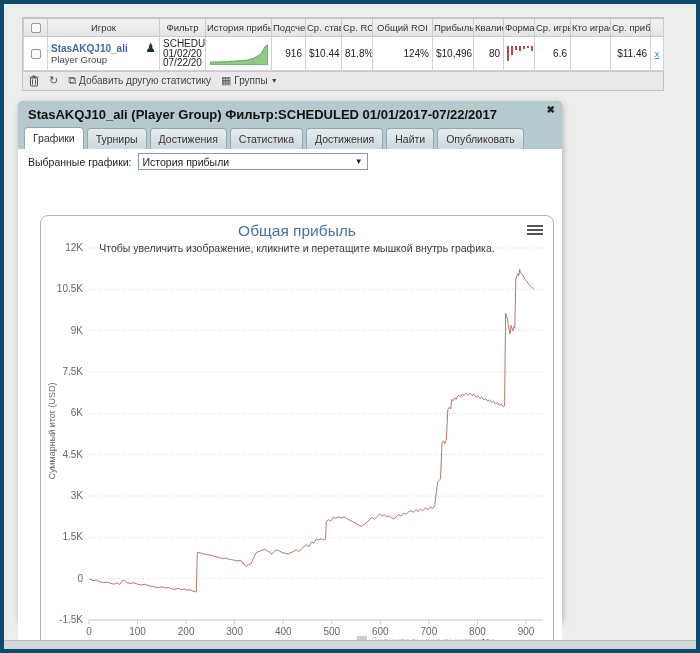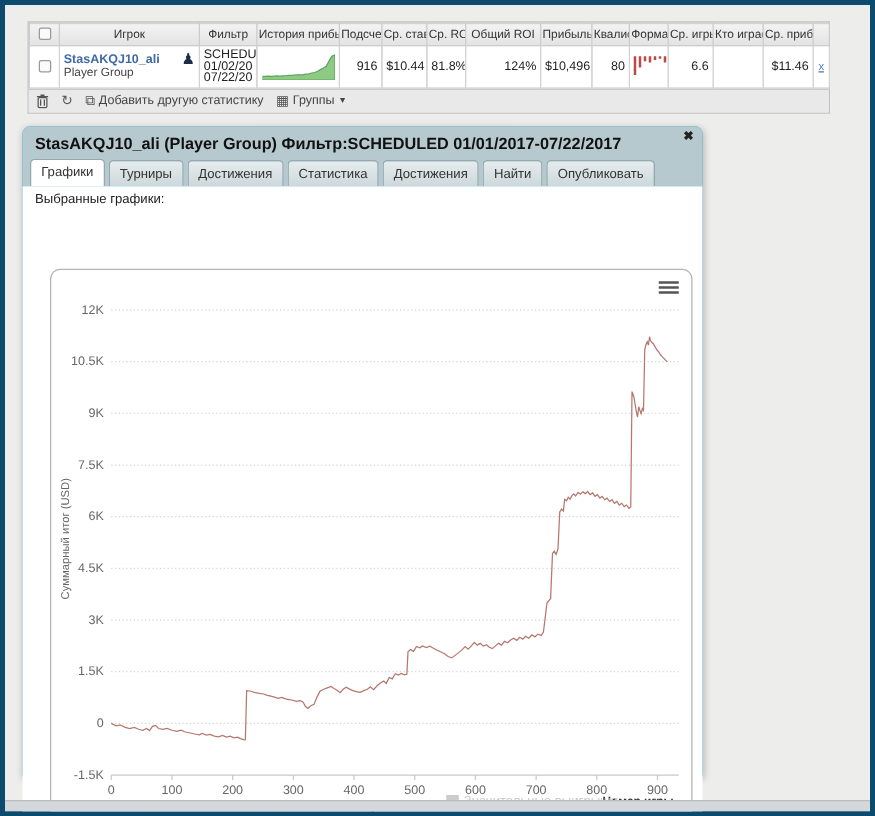--- a/index.html
+++ b/index.html
@@ -194,23 +194,29 @@
         <span class="tab">Достижения</span>
         <span class="tab">Статистика</span>
         <span class="tab">Достижения</span>
         <span class="tab">Найти</span>
         <span class="tab">Опубликовать</span>
       </div>
     </div>
     <div class="dialog-body">
       <div class="select-row">
         <span>Выбранные графики:</span>
+        <div class="fake-select">
+          <span>История прибыли</span>
+          <span class="arrow">▼</span>
+        </div>
       </div>
 
       <div class="chart-panel">
+        <div class="chart-title">Общая прибыль</div>
+        <div class="chart-subtitle">Чтобы увеличить изображение, кликните и перетащите мышкой внутрь графика.</div>
         <div class="burger">
             <div></div>
             <div></div>
             <div></div>
           </div>
         <div class="y-axis-title">Суммарный итог (USD)</div>
         <svg id="chart-svg" width="512" height="443">
             <text x="42" y="407" text-anchor="end" font-size="10" fill="#666">-1.5K</text>
             <line x1="48" x2="502" y1="362.66666666666663" y2="362.66666666666663" stroke="#d6d6d6" stroke-width="1" stroke-dasharray="1,2"></line>
             <text x="42" y="365.66666666666663" text-anchor="end" font-size="10" fill="#666">0</text>

